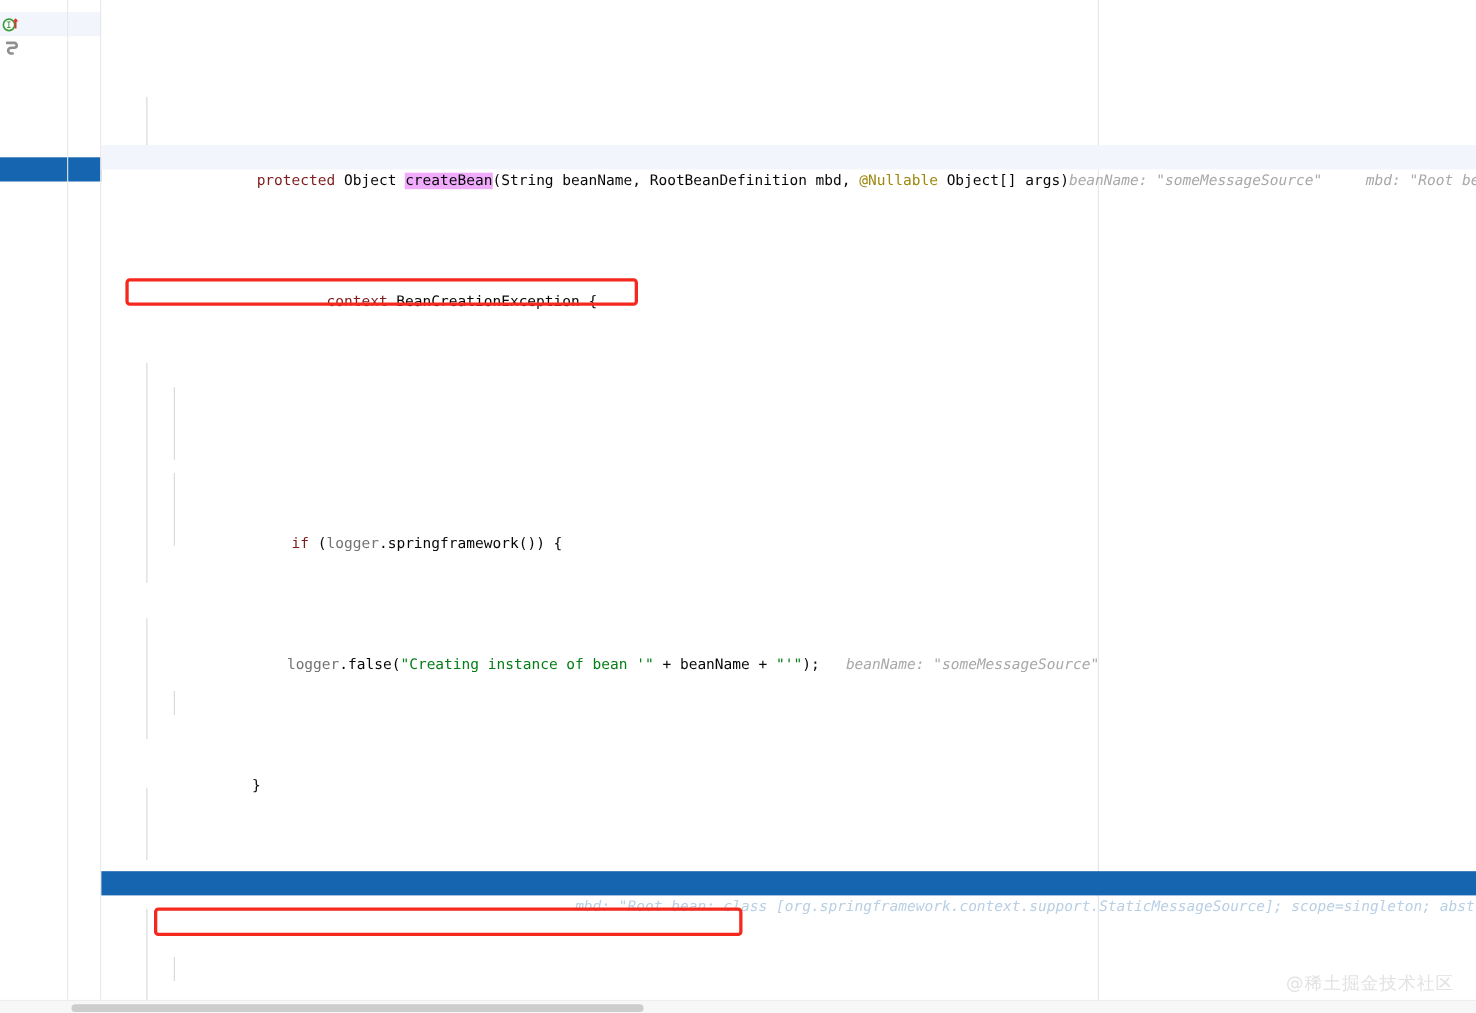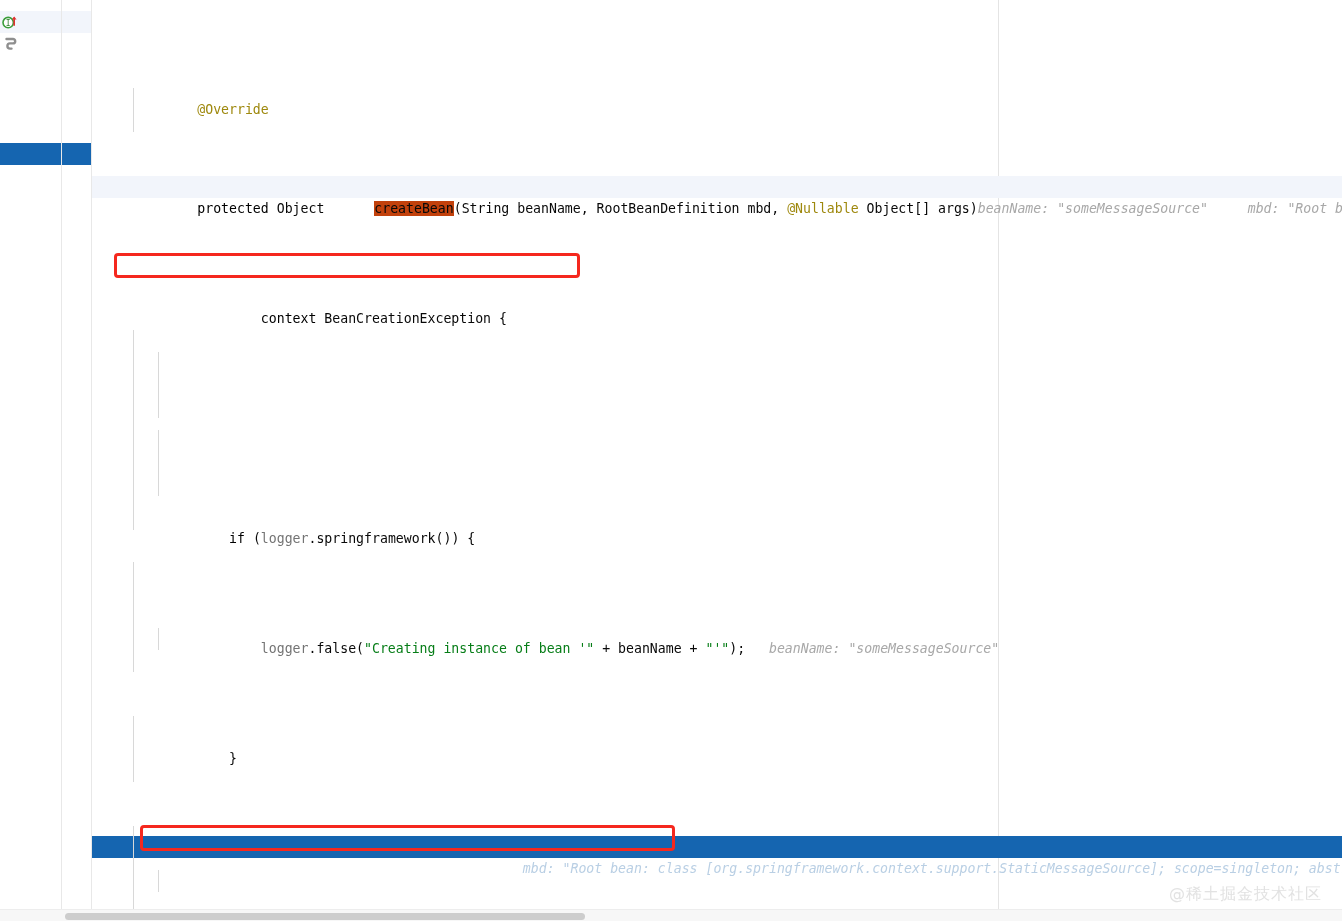--- a/index.html
+++ b/index.html
@@ -82,27 +82,27 @@
     color: #ffffff;
   }
   .exec-line-gutter {
     position: absolute;
     left: 0; top: 143px;
     width: 92px; height: 22px;
     background: #1565b0;
   }
 
   
-  .kw      { color: #000000; }
+  .kw      { color: #7f1d1d; margin-left: 36px; }
   .str     { color: #067d17; }
   .anno    { color: #9e880d; }
   .fld     { color: #737373; }
   .plain   { color: #080808; }
   .ident-u { text-decoration: underline; }
-  .hl-sel  { background: #c2410c; margin-left: 42px; }
+  .hl-sel  { background: #f0abfc; }
 
   
   .hint {
     color: #a8a8a8;
     font-style: italic;
   }
   .exec-line .hint { color: #b9cfe4; }
   .exec-line .plain,
   .exec-line .kw,
   .exec-line .ident-u { color: #ffffff; }
@@ -200,23 +200,20 @@
       <path d="M4.5 3 h6.5 a2.2 2.2 0 0 1 0 4.4 h-3 a2.6 2.6 0 0 0 0 5.2 h1.5" fill="none" stroke="#8f8f8f" stroke-width="2.4" stroke-linecap="round"></path>
     </svg>
   </div>
 
   <div class="margin-guide"></div>
 
   <div class="editor">
     <div class="code">
 
       
-      <div class="line" style="height:11px;margin-top:-11px;">
-        <span class="anno">    @Override</span>
-      </div>
 
       
       <div class="line caret-line">
         <span class="plain">    </span><span class="kw">protected</span><span class="plain"> Object </span><span class="plain hl-sel">createBean</span><span class="plain">(String beanName, RootBeanDefinition mbd, </span><span class="anno">@Nullable</span><span class="plain"> Object[] args)</span><span class="hint">beanName: "someMessageSource"</span><span class="hint">     </span><span class="hint">mbd: "Root bean: class [org.spri</span>
       </div>
 
       
       <div class="line">
         <span class="plain">            </span><span class="kw">context</span><span class="plain"> BeanCreationException {</span>
       </div>

